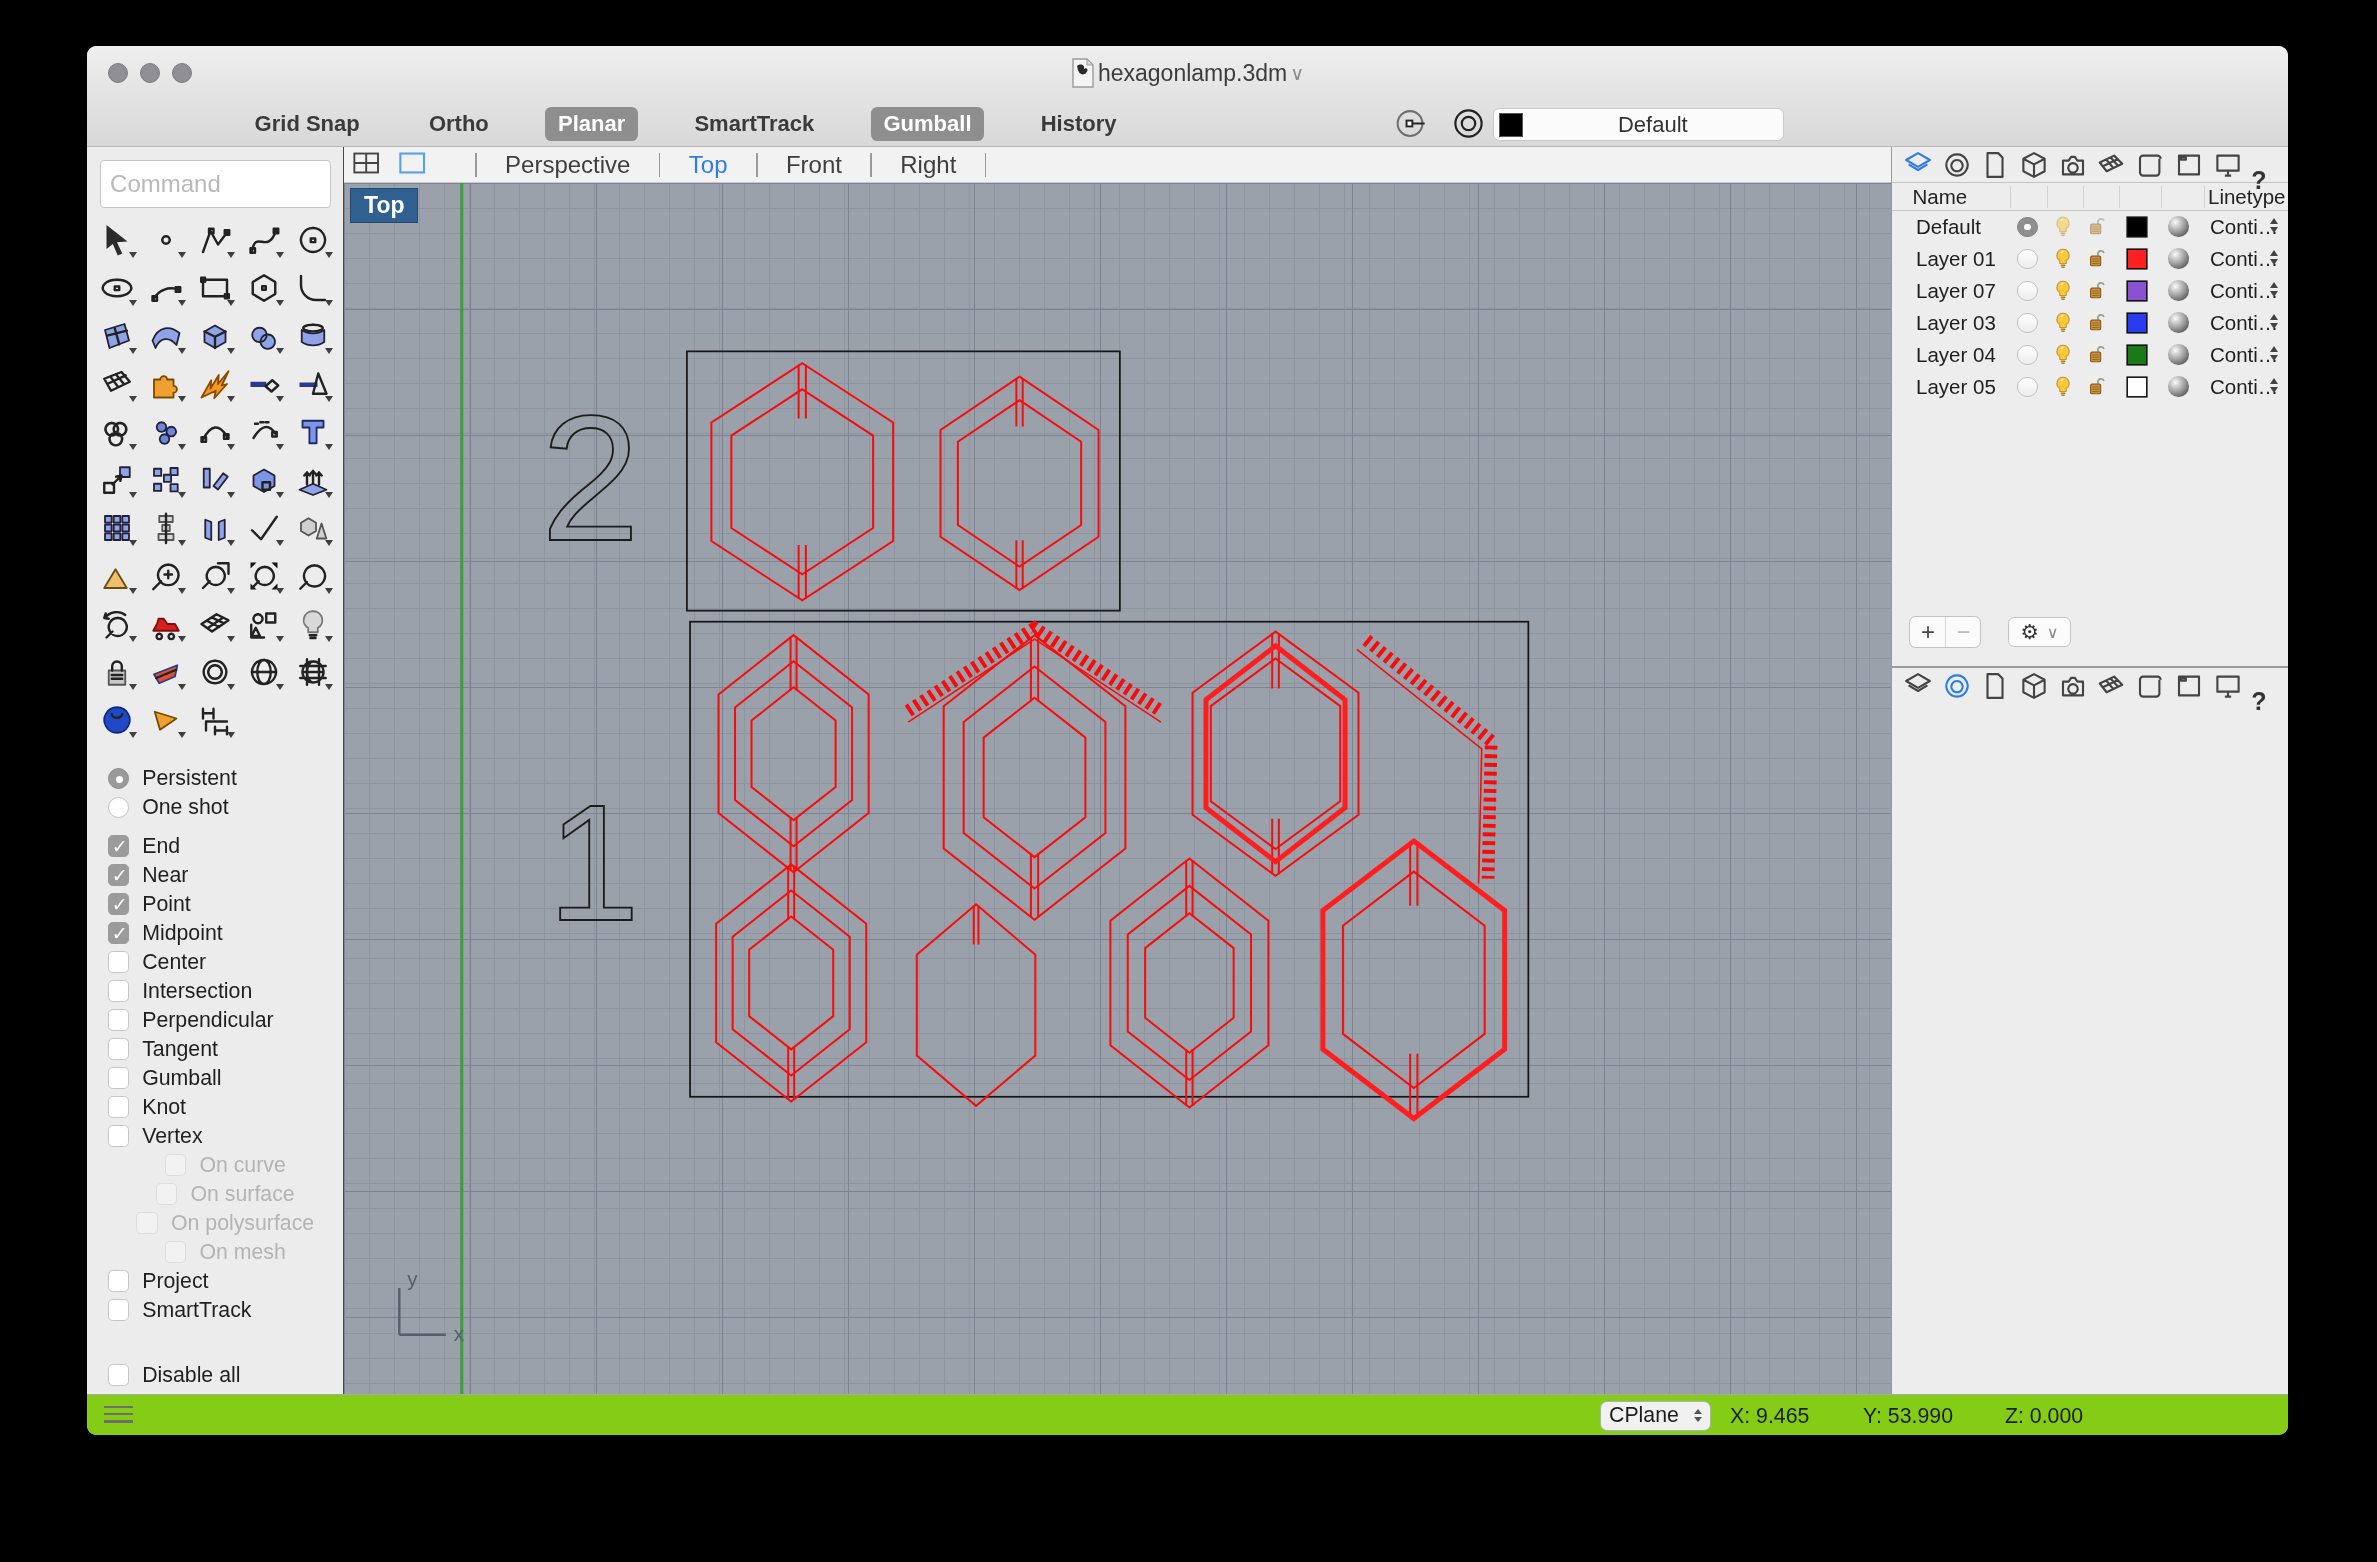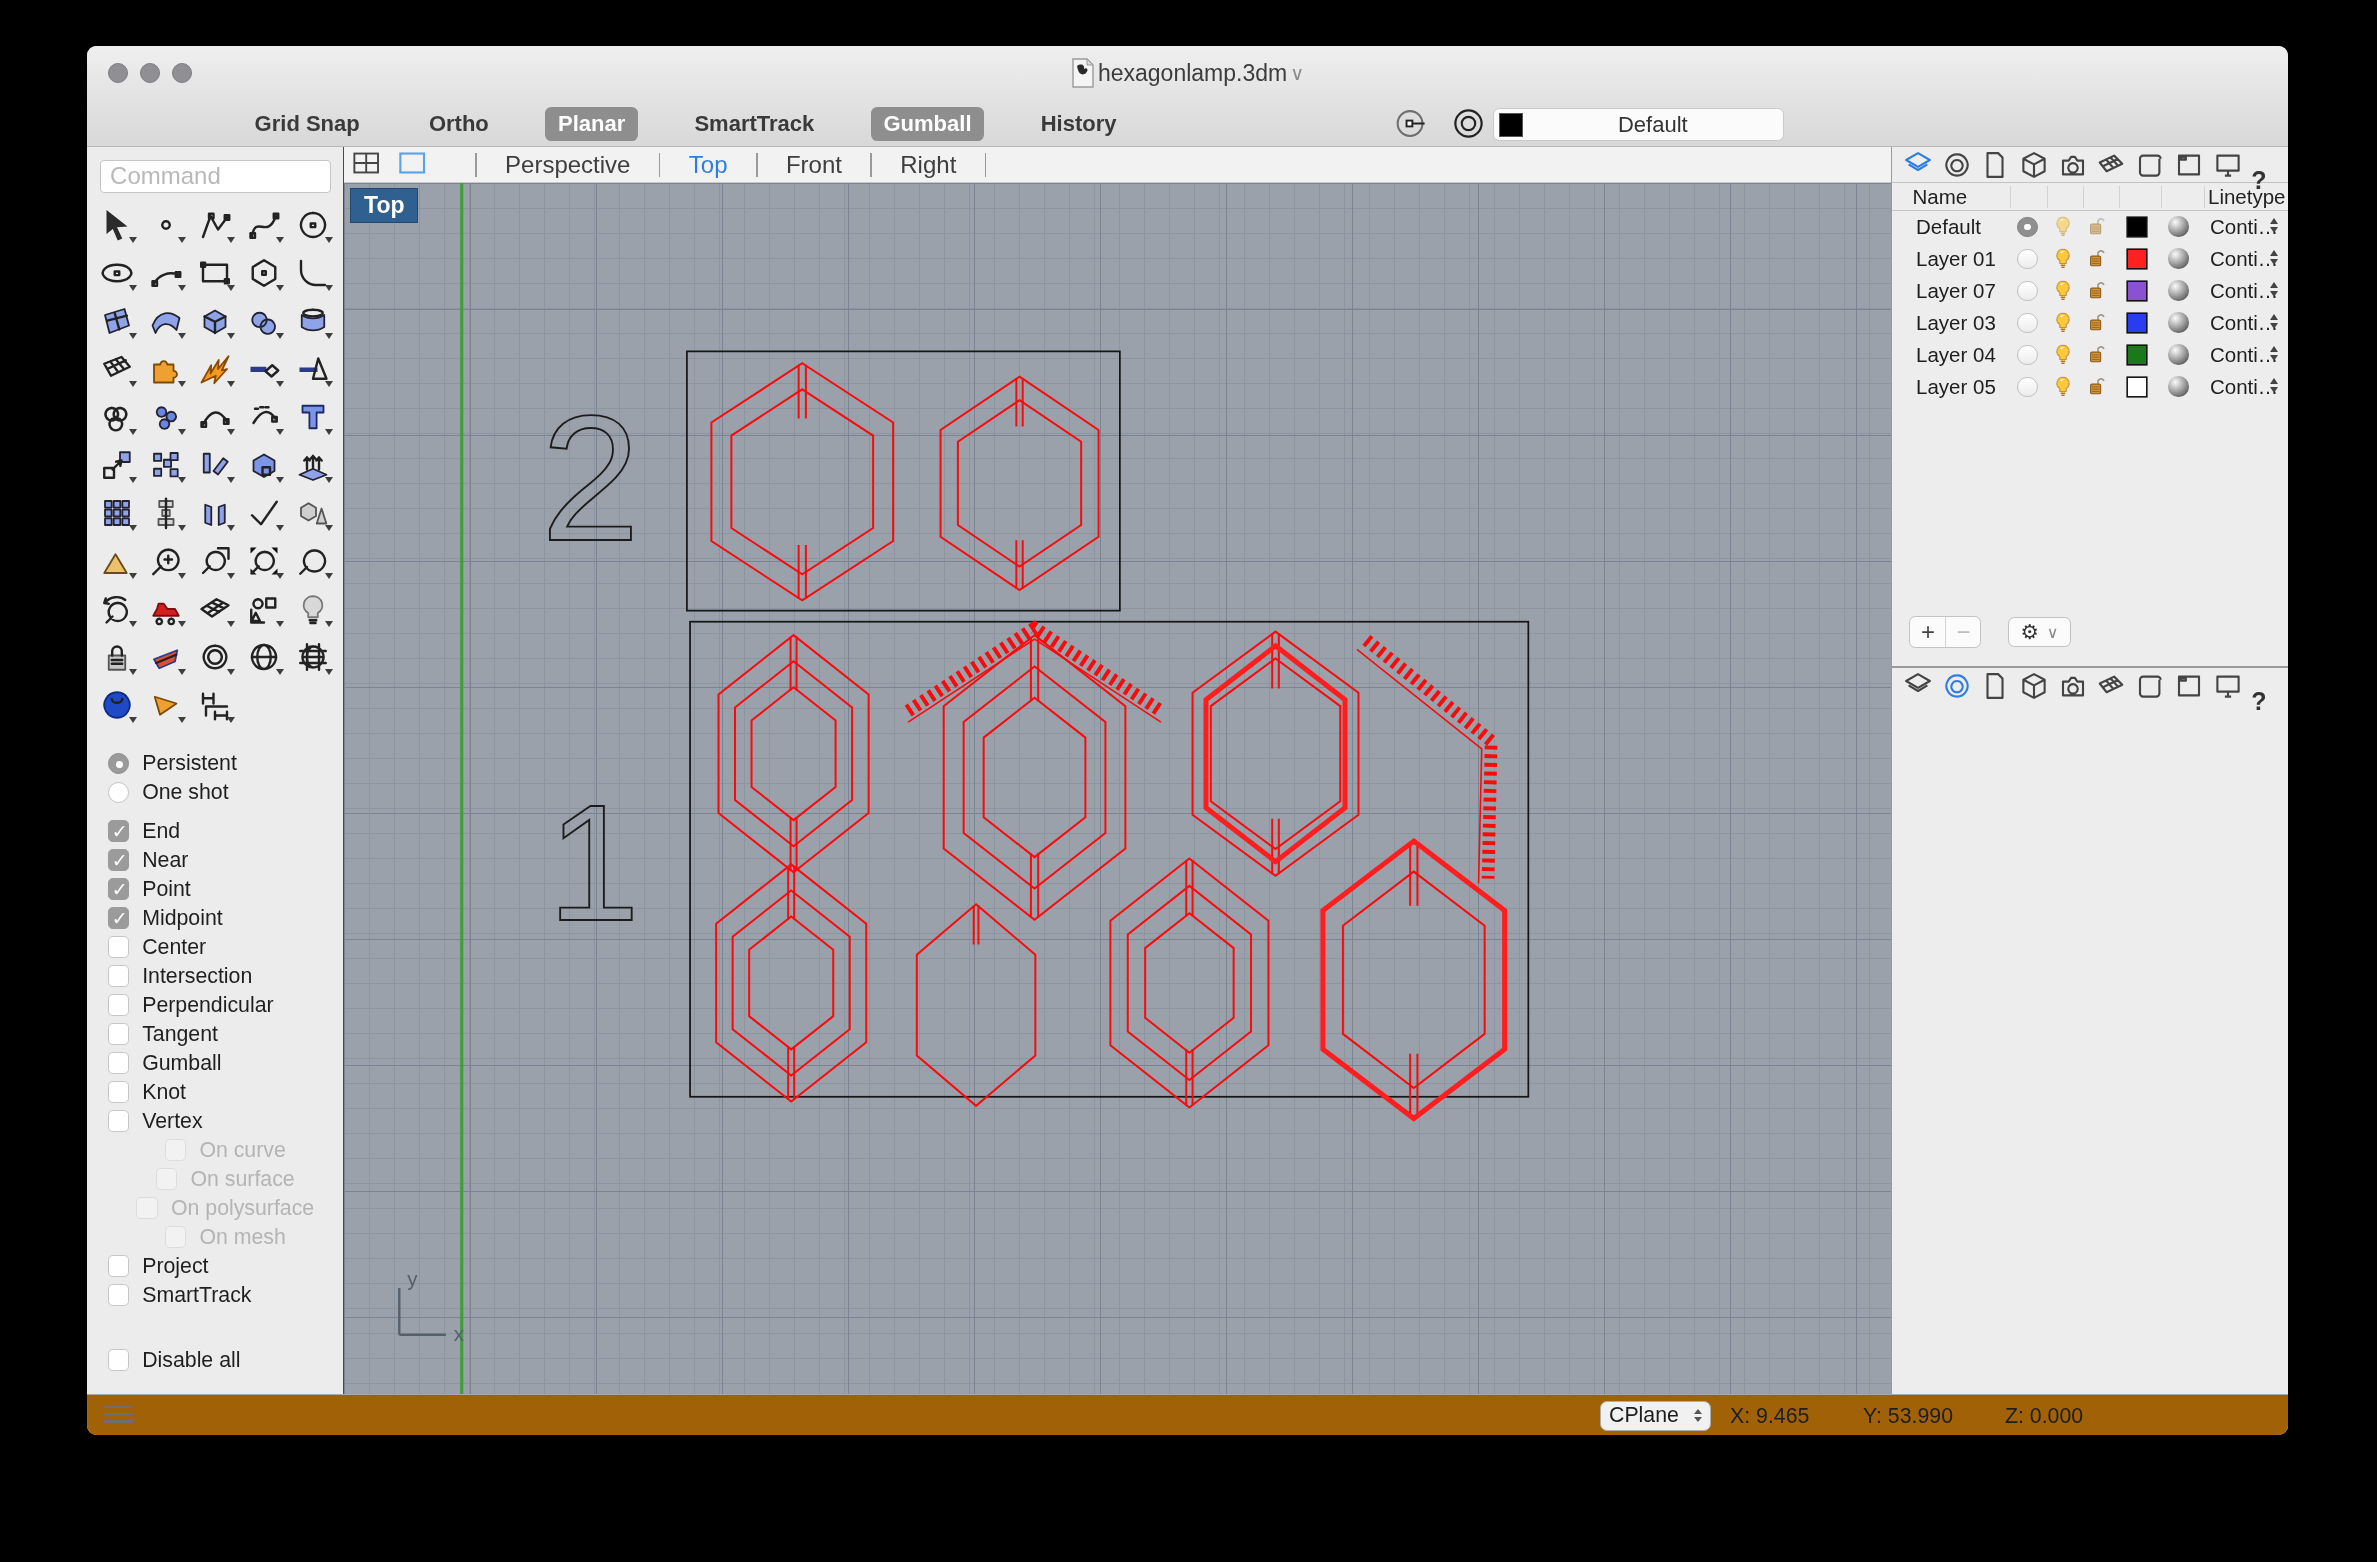--- a/index.html
+++ b/index.html
@@ -19,21 +19,21 @@
   .snap-toggles { position:absolute; left:155px; top:0; height:47px; display:flex; align-items:center; gap:44px; }
   .snap-toggle { font-size:22px; font-weight:700; color:#3a3a3a; padding:4px 12.6px; border-radius:6.3px; }
   .snap-toggle[data-active="true"] { background:#8e8e8e; color:#fff; }
   .gumball-icons { position:absolute; left:1307px; top:6.3px; display:flex; gap:22px; align-items:center; }
   .layer-field { position:absolute; left:1406px; top:8px; width:291px; height:33px; background:#fbfbfb; border:0.8px solid #c9c9c9; border-radius:6.3px; display:flex; align-items:center; }
   .layer-field .swatch { width:24px; height:24px; margin-left:4.7px; border:0.8px solid #555; }
   .layer-field .lbl { flex:1; text-align:center; font-size:22px; color:#333; }
 
   
   .left-panel { position:absolute; left:0; top:101px; bottom:41px; width:257px; background:#ececec; border-right:1.6px solid #4a4a4a; overflow:hidden; }
-  .cmd-input { margin:12.6px 12.6px 8px 12.6px; width:231px; height:33px; background:#fff; border:0.8px solid #c6c6c6; border-radius:4px; font-size:24px; padding:0 9.5px; color:#333; }
+  .cmd-input { margin:12.6px 12.6px 8px 12.6px; width:231px; height:48px; background:#fff; border:0.8px solid #c6c6c6; border-radius:4px; font-size:24px; padding:0 9.5px; color:#333; }
   .cmd-input::placeholder { color:#b9b9b9; }
   .tool-grid { display:grid; grid-template-columns:repeat(5,49px); justify-content:center; }
   .tool-cell { position:relative; width:49px; height:48px; display:flex; align-items:center; justify-content:center; }
   .tool-cell svg { width:36px; height:36px; }
   .tool-cell::after { content:""; position:absolute; right:4.7px; bottom:5.5px; border-left:4px solid transparent; border-right:4px solid transparent; border-top:6.3px solid #3e3e3e; }
   .p1 { fill:none; stroke:#222; stroke-width:1.6; stroke-linejoin:round; stroke-linecap:round; }
   .p2 { stroke-width:1.2; stroke-linejoin:round; }
   .osnap { padding:20.5px 0 0 20.5px; }
   .osnap-row { display:flex; align-items:center; gap:13.4px; height:29px; font-size:21.3px; color:#1f1f1f; }
   .radio { width:21.3px; height:21.3px; border-radius:50%; background:#fff; border:0.8px solid #c3c3c3; position:relative; }
@@ -96,21 +96,21 @@
   .rp-controls { position:absolute; left:0; top:469px; display:flex; align-items:center; gap:27px; padding-left:17.4px; }
   .btn-pm { display:flex; border:0.8px solid #c2c2c2; border-radius:6.3px; overflow:hidden; background:#fbfbfb; }
   .btn-pm span { width:35px; height:30px; display:flex; align-items:center; justify-content:center; font-size:24px; color:#444; }
   .btn-pm span + span { border-left:0.8px solid #d4d4d4; color:#b9b9b9; }
   .btn-gear { display:flex; align-items:center; gap:8px; border:0.8px solid #c2c2c2; border-radius:6.3px; background:#fbfbfb; height:30px; padding:0 11px; font-size:20.5px; color:#333; }
   .rp-divider { position:absolute; left:0; right:0; top:519px; height:2.4px; background:#9b9b9b; }
   .rp-tabs2 { position:absolute; left:0; right:0; top:521px; border-bottom:none; }
   .no-selection { position:absolute; left:0; right:0; top:853px; text-align:center; font-size:33px; color:#b3b6ba; }
 
   
-  .statusbar { position:absolute; left:0; right:0; bottom:0; height:41px; background:#a16207; border-top:0.8px solid #a8a8a8; font-size:21.3px; color:#1d1d1d; }
+  .statusbar { position:absolute; left:0; right:0; bottom:0; height:41px; background:#84cc16; border-top:0.8px solid #a8a8a8; font-size:21.3px; color:#1d1d1d; }
   .hamburger { position:absolute; left:17.4px; top:11px; width:28.4px; }
   .hamburger i { display:block; height:2.4px; background:#6e6e6e; margin-bottom:4.7px; }
   .cplane-select { position:absolute; left:1513px; top:5.5px; width:111px; height:30px; border:0.8px solid #adadad; border-radius:7.1px; background:#f1f1f1; display:flex; align-items:center; justify-content:space-between; padding:0 8px; }
   .coord { position:absolute; top:8.7px; }
   .cx { left:1643px; } .cy { left:1776px; } .cz { left:1918px; }
 </style>
 </head>
 <body>
 
 <div class="window">

